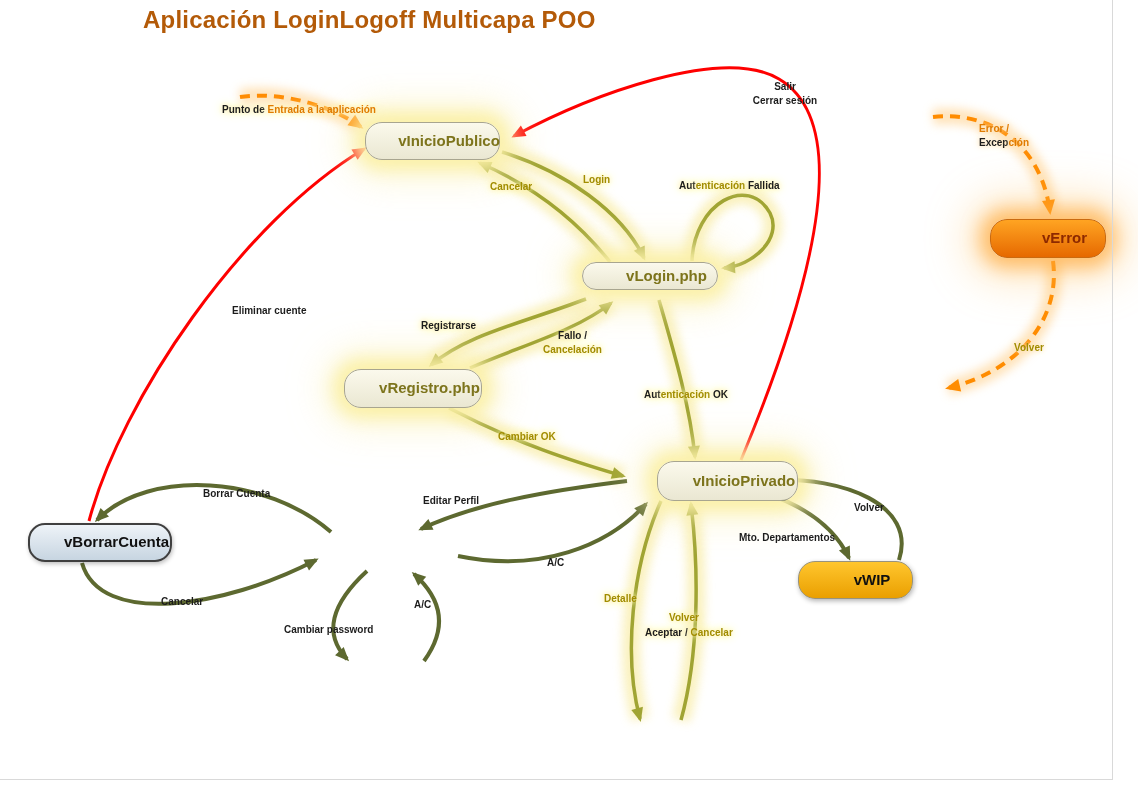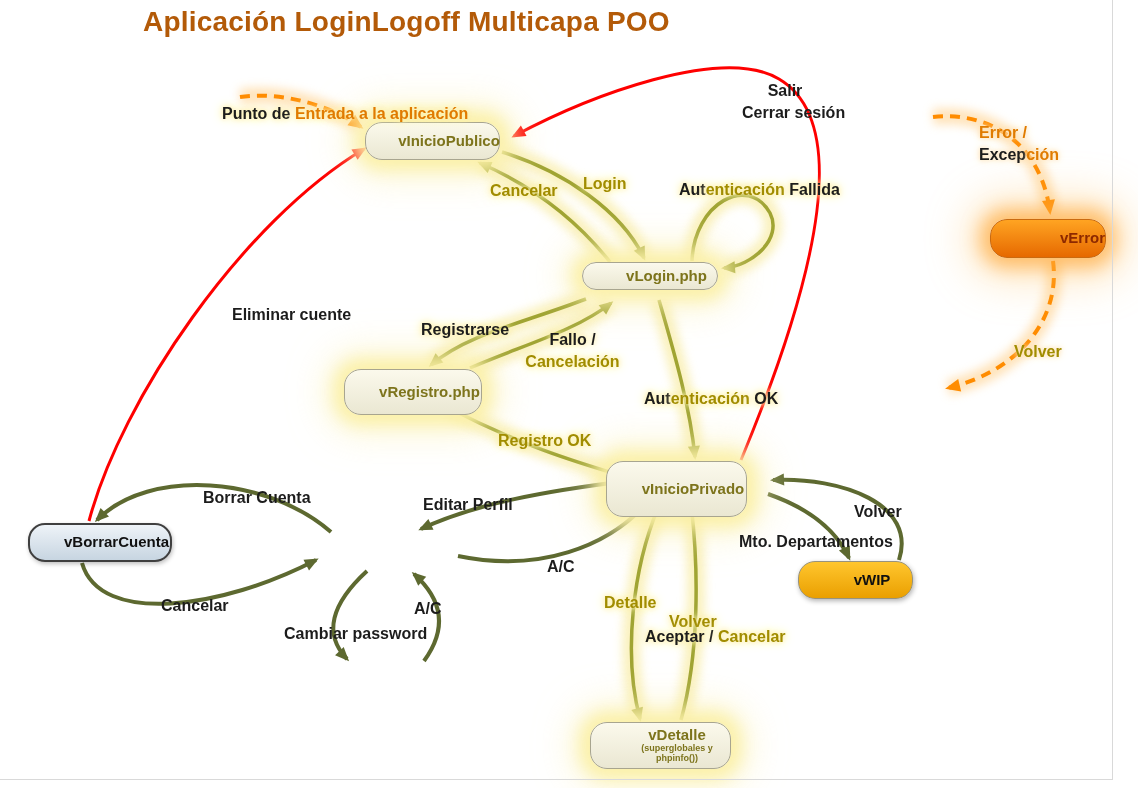--- a/index.html
+++ b/index.html
@@ -1,34 +1,34 @@
 <!DOCTYPE html>
 <html><head>
 <meta charset="utf-8">
 <style>
   html,body{margin:0;padding:0;background:#ffffff;}
   body{width:1138px;height:788px;position:relative;overflow:hidden;
        font-family:"Liberation Sans",sans-serif;}
   .canvas{position:absolute;inset:0;}
   svg.edges{position:absolute;left:0;top:0;}
-  .title{position:absolute;left:143px;top:6px;margin:0;font-size:28px;font-weight:bold;
+  .title{position:absolute;left:143px;top:6px;margin:0;font-size:24px;font-weight:bold;
          color:#b35a08;letter-spacing:.2px;}
   .node{position:absolute;display:flex;flex-direction:column;align-items:center;
         justify-content:center;border-radius:17px;font-weight:bold;font-size:15px;
         box-sizing:border-box;text-align:center;line-height:1.1;padding-left:33px;}
   .node.cream{background:linear-gradient(#fbf9ec,#eae7d2);border:1px solid #a8a58f;color:#7d741c;
         box-shadow:0 0 16px 10px rgba(251,239,164,.9),0 0 34px 20px rgba(252,243,185,.55);}
   .node.blue{background:linear-gradient(#eef3f8,#c7d5e1);border:2px solid #3f3f3f;color:#101010;
         box-shadow:1px 2px 4px rgba(0,0,0,.25);}
   .node.amber{background:linear-gradient(#ffc62e,#ea9f00);border:1px solid #98937d;color:#101010;
         box-shadow:1px 2px 5px rgba(0,0,0,.3);}
   .node.errorbox{background:linear-gradient(#ffa422,#e66900);border:1px solid #c96a10;color:#8d2900;
-        box-shadow:0 0 18px 10px rgba(255,160,40,.6),0 0 40px 24px rgba(255,195,100,.35);align-items:flex-end;}
+        box-shadow:0 0 18px 10px rgba(255,160,40,.6),0 0 40px 24px rgba(255,195,100,.35);}
   .node .sub{font-size:9px;font-weight:bold;margin-top:1px;}
-  .elabel{position:absolute;font-size:16px;font-weight:bold;white-space:nowrap;line-height:1.35;}
+  .elabel{position:absolute;font-size:10px;font-weight:bold;white-space:nowrap;line-height:1.35;}
   .ctr{text-align:center;}
   .glowl{text-shadow:0 0 4px #fcf1ae,0 0 8px #fcf1ae,0 0 13px #fcf1ae;}
   .glowo{text-shadow:0 0 4px #ffe2b3,0 0 9px #ffe2b3;}
   .lk{color:#1c1c1c;} .lo{color:#a18c00;} .lor{color:#e07b00;}
   .edge-line{fill:none;}
 </style>
 </head>
 <body>
 
 <div class="canvas">
@@ -106,57 +106,53 @@
   </svg>
 
   <h1 class="title">Aplicación LoginLogoff Multicapa POO</h1>
 
   <div class="node cream" style="left:365px;top:122px;width:135px;height:38px">
     <span>vInicioPublico</span>
   </div>
   <div class="node cream" style="left:582px;top:262px;width:136px;height:28px">
     <span>vLogin.php</span>
   </div>
-  <div class="node cream" style="left:344px;top:369px;width:138px;height:46px">
+  <div class="node cream" style="left:344px;top:369px;width:138px;height:39px">
     <span>vRegistro.php</span>
   </div>
-  <div class="node cream" style="left:606px;top:461px;width:141px;height:56px">
+  <div class="node cream" style="left:657px;top:461px;width:141px;height:40px">
     <span>vInicioPrivado</span>
   </div>
   <div class="node errorbox" style="left:990px;top:219px;width:116px;height:39px">
     <span>vError</span>
   </div>
   <div class="node amber" style="left:798px;top:561px;width:115px;height:38px">
     <span>vWIP</span>
   </div>
   <div class="node blue" style="left:28px;top:523px;width:144px;height:39px">
     <span>vBorrarCuenta</span>
-  </div>
-  <div class="node cream" style="left:590px;top:722px;width:141px;height:47px">
-    <span>vDetalle</span>
-    <span class="sub">(superglobales y phpinfo())</span>
   </div>
 
   <div class="elabel glowl" style="left:222px;top:103px"><span class="lk">Punto de </span><span class="lor">Entrada a la aplicación</span></div>
 
   <div class="elabel ctr" style="left:742px;top:80px;width:86px"><span class="lk">Salir</span><br><span class="lk">Cerrar sesión</span></div>
 
   <div class="elabel glowl" style="left:490px;top:180px"><span class="lo">Cancelar</span></div>
 
   <div class="elabel glowl" style="left:583px;top:173px"><span class="lo">Login</span></div>
 
   <div class="elabel glowl" style="left:679px;top:179px"><span class="lk">Aut</span><span class="lo">enticación</span><span class="lk"> Fallida</span></div>
 
   <div class="elabel glowl" style="left:421px;top:319px"><span class="lk">Registrarse</span></div>
 
   <div class="elabel ctr glowl" style="left:525px;top:329px;width:95px"><span class="lk">Fallo /</span><br><span class="lo">Cancelación</span></div>
 
   <div class="elabel glowl" style="left:644px;top:388px"><span class="lk">Aut</span><span class="lo">enticación</span><span class="lk"> OK</span></div>
 
-  <div class="elabel glowl" style="left:498px;top:430px"><span class="lo">Registro OK</span></div>
+  <div class="elabel glowl" style="left:498px;top:430px"><span class="lo">Cambiar OK</span></div>
 
   <div class="elabel" style="left:232px;top:304px"><span class="lk">Eliminar cuente</span></div>
 
   <div class="elabel" style="left:203px;top:487px"><span class="lk">Borrar Cuenta</span></div>
 
   <div class="elabel" style="left:161px;top:595px"><span class="lk">Cancelar</span></div>
 
   <div class="elabel" style="left:423px;top:494px"><span class="lk">Editar Perfil</span></div>
 
   <div class="elabel" style="left:547px;top:556px"><span class="lk">A/C</span></div>

